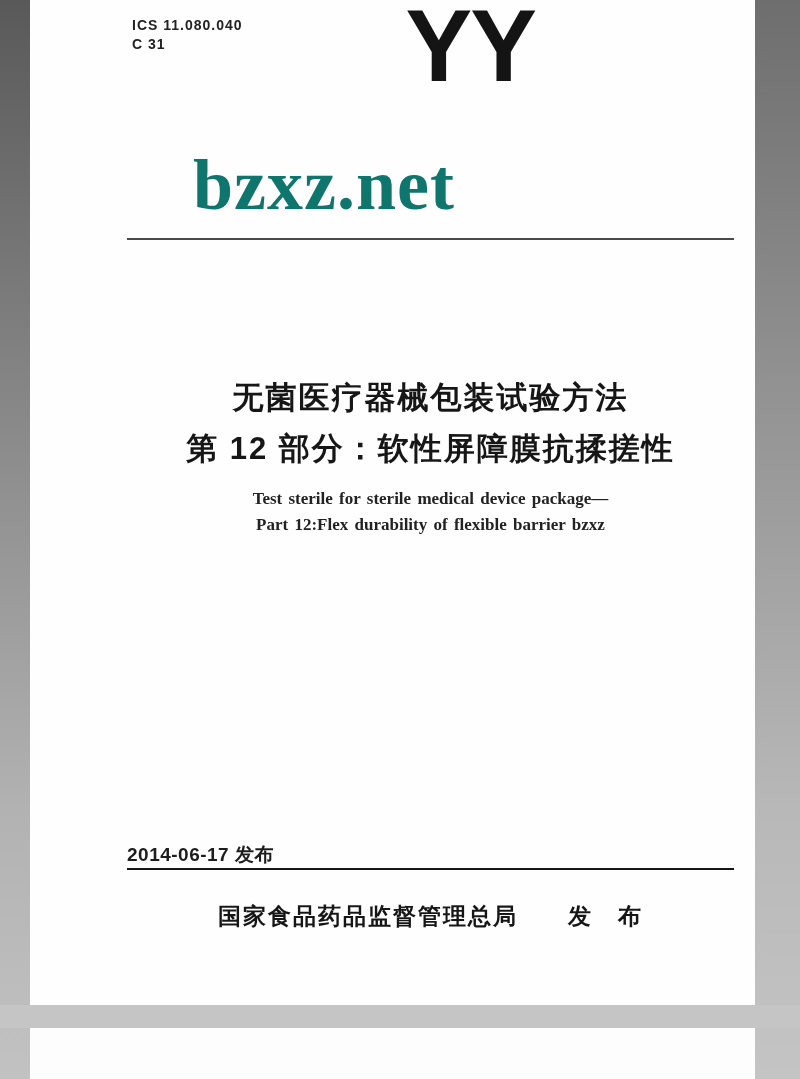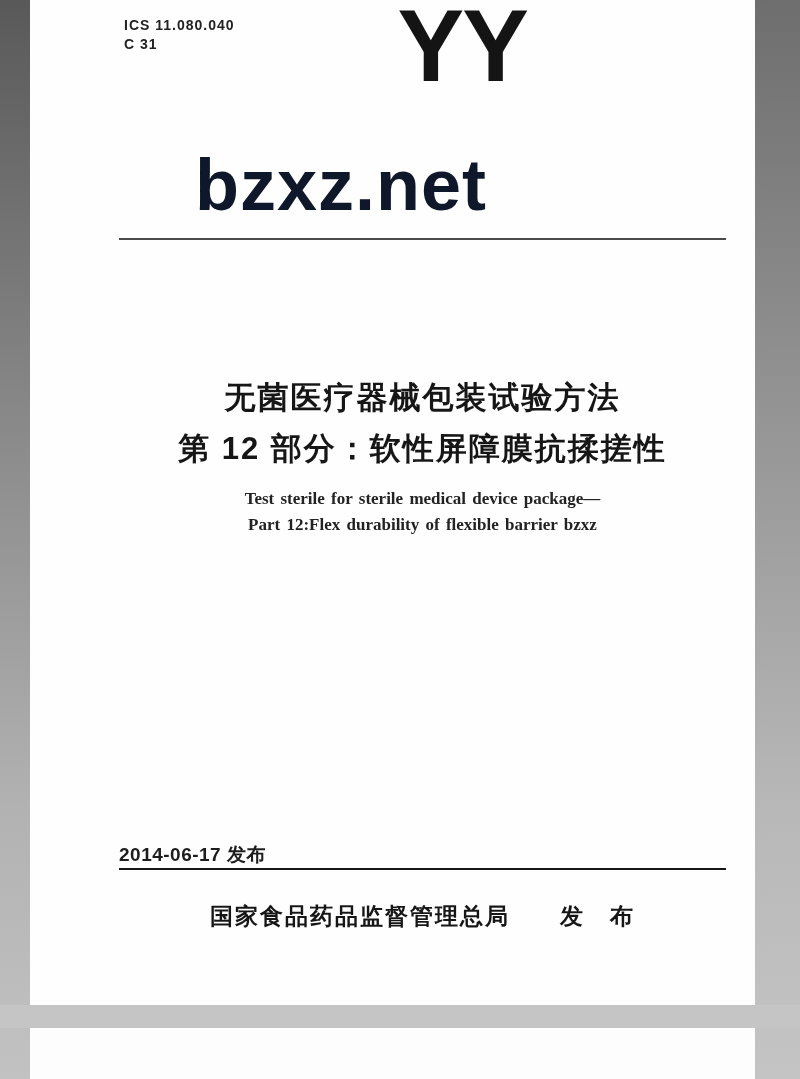--- a/index.html
+++ b/index.html
@@ -10,39 +10,38 @@
     color:#1a1a1a;
   }
   .edge-band{position:absolute;top:0;height:1079px;z-index:2;}
   .edge-left{left:0;width:30px;background:linear-gradient(180deg,#595959 0%,#8a8a8a 40%,#b2b2b2 75%,#c2c2c2 100%);}
   .edge-right{left:755px;width:45px;background:linear-gradient(180deg,#6e6e6e 0%,#969696 40%,#b8b8b8 75%,#c4c4c4 100%);}
   .page-gap{position:absolute;left:0;top:1005px;width:800px;height:23px;background:#c5c5c5;z-index:3;}
   .next-page{position:absolute;left:30px;top:1028px;width:725px;height:51px;background:#fdfdfd;z-index:2;}
 
   .paper{position:absolute;left:30px;top:0;width:725px;height:1005px;background:#fefefe;z-index:1;}
 
-  .content{position:absolute;left:4px;top:0;width:656px;height:1005px;z-index:4;}
+  .content{position:absolute;left:12px;top:0;width:656px;height:1005px;z-index:4;}
 
   .ics-block{position:absolute;left:120px;top:16px;font-size:14px;font-weight:bold;line-height:19px;letter-spacing:1px;color:#222;}
   .yy-logo{
     position:absolute;right:133px;top:-12px;
     font-size:100px;font-weight:900;letter-spacing:-2px;color:#141414;
     font-family:"Liberation Sans","DejaVu Sans",sans-serif;
     transform:scaleY(1.02);
   }
   .org-title{
     position:absolute;left:115px;top:114px;width:607px;
     text-align:center;font-size:42px;font-weight:bold;letter-spacing:5px;
     color:#161616;white-space:nowrap;
   }
   .watermark{
     position:absolute;left:181px;top:144px;z-index:-1;
-    font-size:72px;font-weight:900;letter-spacing:1px;color:#0f172a;
-    font-family:Liberation Sans, sans-serif;
-    margin-left:10px;
+    font-size:72px;font-weight:900;letter-spacing:1px;color:#0f766e;
+    font-family:Liberation Serif, serif;
   }
   .std-number{
     position:absolute;left:115px;top:192px;width:587px;
     text-align:right;font-size:21px;font-weight:bold;letter-spacing:1px;
     font-family:"Liberation Serif","DejaVu Serif",serif;color:#161616;
   }
   .rule-top{position:absolute;left:115px;top:238px;width:607px;height:2px;background:#4a4a4a;}
 
   .cn-title{
     position:absolute;left:115px;top:372px;width:607px;

